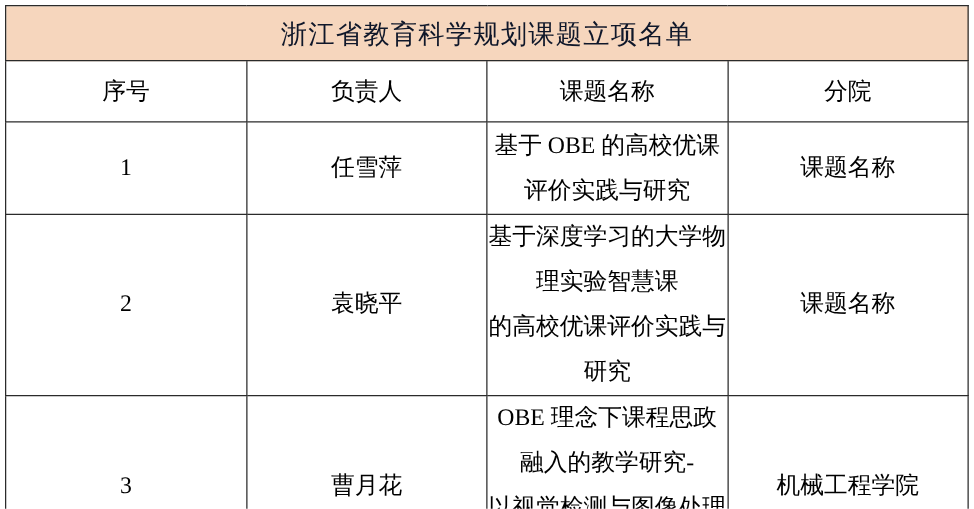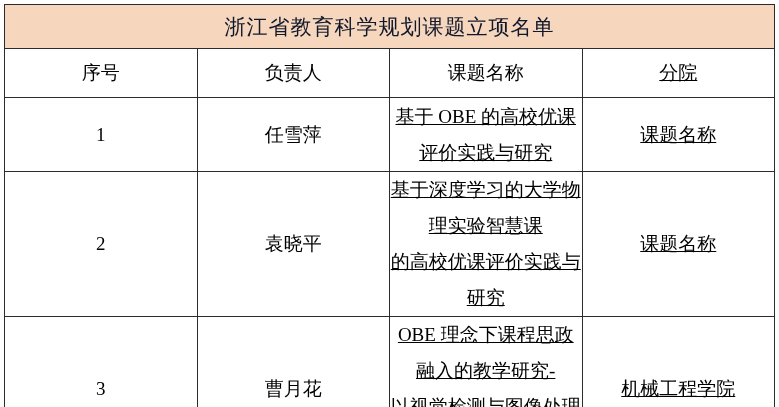--- a/index.html
+++ b/index.html
@@ -48,24 +48,23 @@
   .body-cell {
     font-size: 19px;
     line-height: 36px;
   }
   .r1 { height: 74px; }
   .r2 { height: 96px; }
   .r3 { height: 110px; }
   .col-no    { width: 74px; }
   .col-owner { width: 108px; border-radius: 24px; }
   .col-topic { width: 388px; }
-  .col-dept  { width: 199px; text-decoration: underline; }
+  .col-dept  { width: 199px; }
   .topic-cell {
     padding: 0 8px;
-    text-decoration: underline;
   }
   .topic-line {
     display: block;
   }
 </style>
 </head>
 <body>
 
 <div class="sheet">
   <table class="listing">

